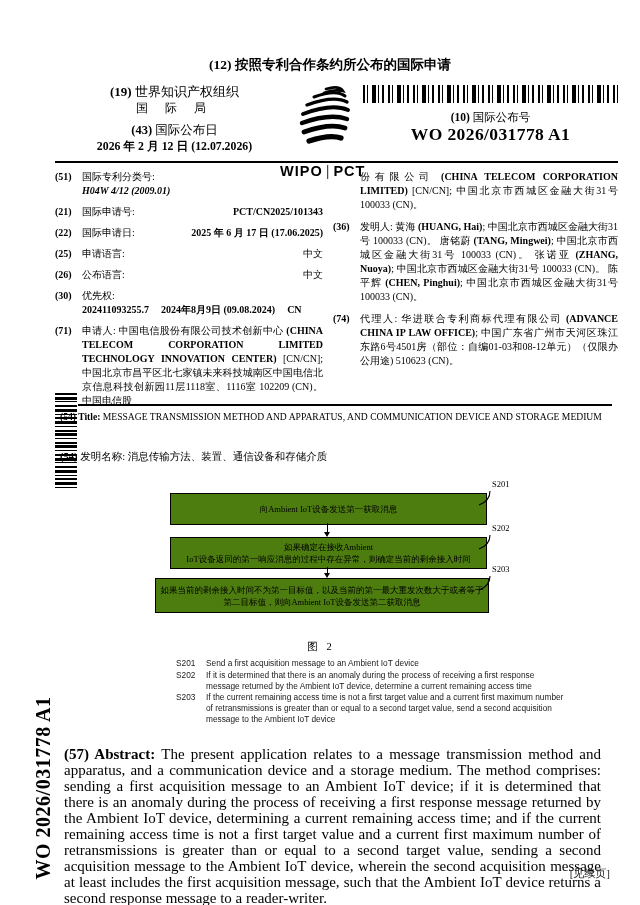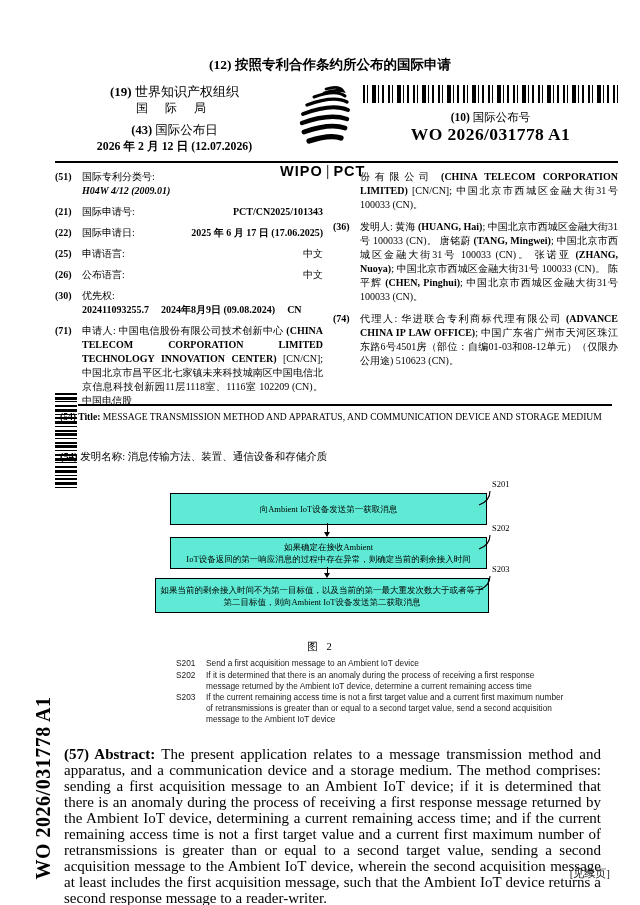--- a/index.html
+++ b/index.html
@@ -46,21 +46,21 @@
   
   .barcode-left { top:393px; left:55px; width:22px; height:97px;
     background:repeating-linear-gradient(180deg,#000 0 2px,#fff 2px 3.6px,#000 3.6px 6.6px,#fff 6.6px 8.4px,#000 8.4px 9.4px,#fff 9.4px 12.2px);
   }
   .rule-title { top:404px; left:78px; width:534px; height:2px; background:#000; }
 
   .title-en { top:411px; left:60px; width:552px; font-size:9.6px; line-height:12.6px; text-align:justify; }
   .title-zh { top:450px; left:60px; width:552px; font-size:10.5px; }
 
   
-  .fc-box { position:absolute; border:1px solid #000; background:#5eead4; text-align:center;
+  .fc-box { position:absolute; border:1px solid #000; background:#4d7c0f; text-align:center;
     font-size:8.5px; line-height:12px; white-space:pre-line; display:flex; align-items:center; justify-content:center; }
   .step-tag { position:absolute; font-size:8.5px; }
   .hook { position:absolute; }
   .vline { position:absolute; width:1px; background:#000; }
   .ahead { position:absolute; width:0; height:0; border-left:3.5px solid transparent; border-right:3.5px solid transparent; border-top:5.5px solid #000; }
   .fig-caption { top:640px; left:155px; width:332px; text-align:center; font-size:10.5px; letter-spacing:3px; }
 
   
   .legend { top:658px; left:176px; width:388px; font-family:"Liberation Sans","DejaVu Sans",sans-serif; font-size:8.3px; line-height:10.8px; color:#1a1a1a; }
   .legend-row { display:flex; margin-bottom:1px; }

